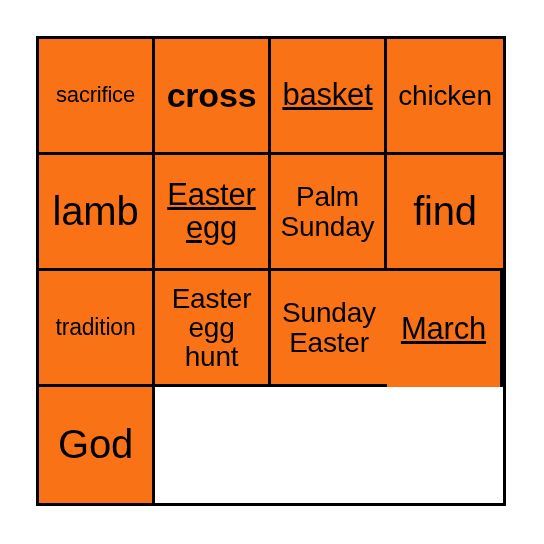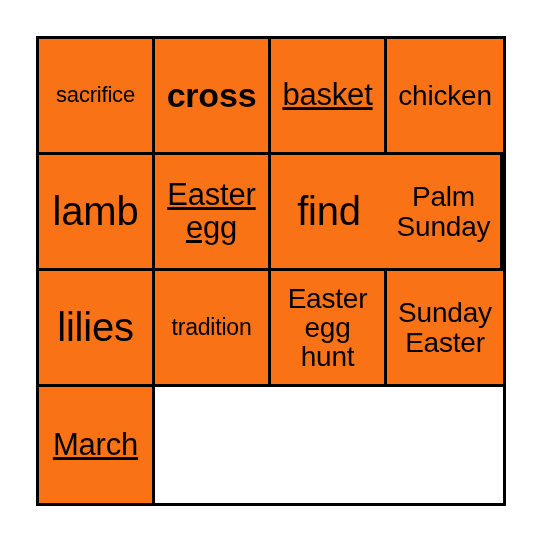--- a/index.html
+++ b/index.html
@@ -75,41 +75,41 @@
     <span class="cell-text fs-md">chicken</span>
   </div>
 
   <div class="bingo-cell row-2 col-1">
     <span class="cell-text fs-xxl">lamb</span>
   </div>
   <div class="bingo-cell row-2 col-2">
     <span class="cell-text fs-lg">Easter
 egg</span>
   </div>
-  <div class="bingo-cell row-2 col-4">
-    <span class="cell-text fs-xxl">find</span>
-  </div>
   <div class="bingo-cell row-2 col-3">
     <span class="cell-text fs-md">Palm
 Sunday</span>
   </div>
+  <div class="bingo-cell row-2 col-4">
+    <span class="cell-text fs-xxl">find</span>
+  </div>
 
-  <div class="bingo-cell row-3 col-1">
-    <span class="cell-text fs-xxl">lilies</span>
-  </div>
   <div class="bingo-cell row-3 col-2">
     <span class="cell-text fs-sm">tradition</span>
   </div>
   <div class="bingo-cell row-3 col-3">
     <span class="cell-text fs-md">Easter
 egg
 hunt</span>
   </div>
   <div class="bingo-cell row-3 col-4">
     <span class="cell-text fs-md">Sunday
 Easter</span>
   </div>
 
   <div class="bingo-cell row-4 col-1">
     <span class="cell-text fs-lg">March</span>
   </div>
+  <div class="bingo-cell row-4 col-3">
+    <span class="cell-text fs-xxl">God</span>
+  </div>
 
 </div>
 
 </body></html>

